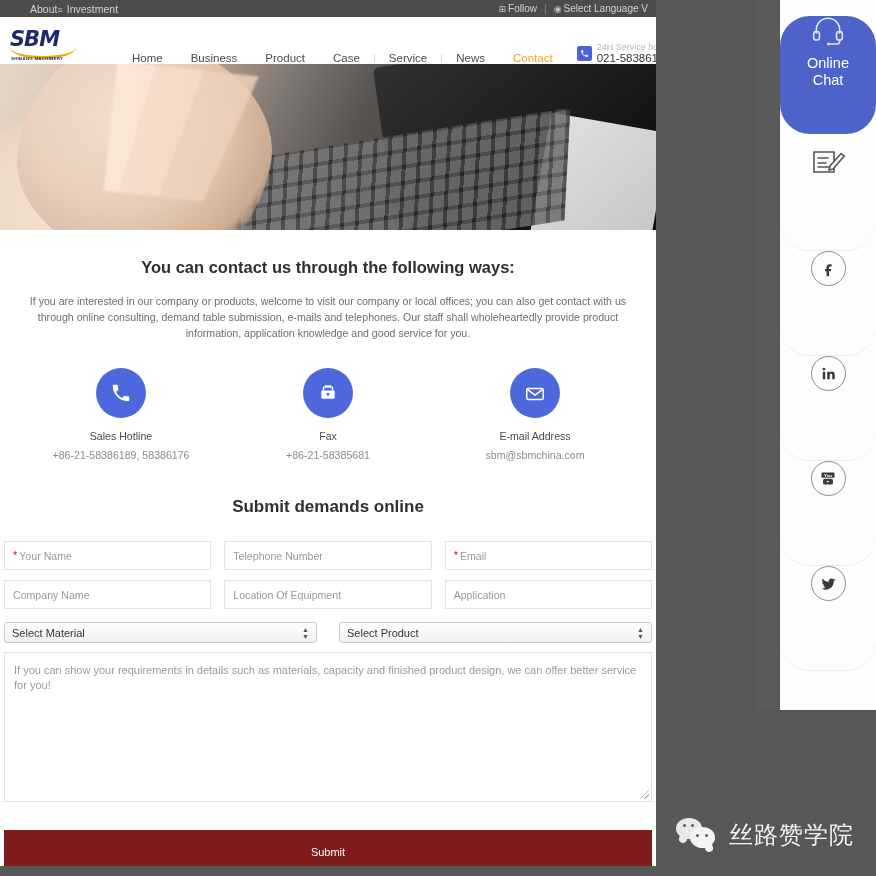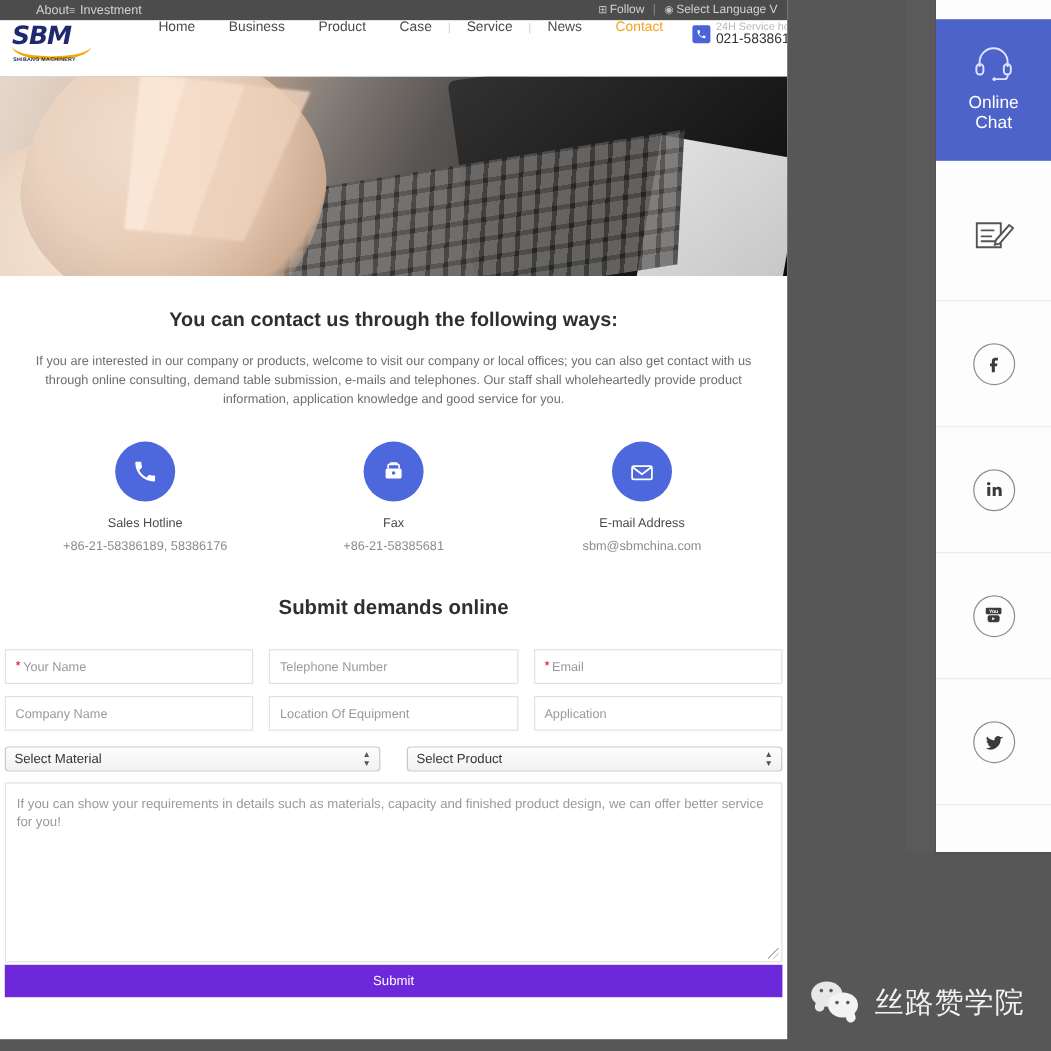--- a/index.html
+++ b/index.html
@@ -24,21 +24,21 @@
     padding:0 8px;box-sizing:border-box;
   }
   .topbar .left{display:flex;align-items:center;gap:2px;padding-left:22px;}
   .topbar .right{margin-left:auto;display:flex;align-items:center;gap:7px;font-size:10px;}
   .tb-link{color:#d2d2d2;text-decoration:none;white-space:nowrap;}
   .tb-sep{color:#8a8a8a;}
   .mini-ico{display:inline-block;font-size:9px;opacity:.85;margin-right:2px;}
 
   
   .header{
-    height:47px;background:#fff;display:flex;align-items:flex-start;
+    height:47px;background:#fff;display:flex;align-items:flex-end;
     box-sizing:border-box;padding:0 6px 0 10px;position:relative;
   }
   .logo{width:66px;height:38px;position:relative;flex:0 0 auto;}
   .logo .sbm{
     font-family:"DejaVu Sans",sans-serif;
     font-weight:bold;font-style:italic;font-size:21px;letter-spacing:-1px;
     color:#1f2a6e;line-height:22px;padding-top:2px;
   }
   .logo .swoosh{
     position:absolute;left:0;top:21px;width:66px;height:9px;
@@ -173,38 +173,39 @@
     padding:10px 9px;box-sizing:border-box;font-size:11px;color:#9a9a9a;
     line-height:15px;position:relative;
   }
   .ta .grip{
     position:absolute;right:2px;bottom:2px;width:9px;height:9px;
     background:
       linear-gradient(135deg,transparent 46%,#b9b9b9 46% 54%,transparent 54%),
       linear-gradient(135deg,transparent 70%,#b9b9b9 70% 78%,transparent 78%);
   }
   .submit{
-    margin:2px 2px 0;height:27px;background:#6d28d9;color:#fff;
+    margin:28px 2px 0;height:44px;background:#7f1d1d;color:#fff;
     display:flex;align-items:center;justify-content:center;
     font-size:11px;
   }
 
   
   .widget{
     position:absolute;left:755px;top:0;width:121px;height:710px;
     background:#5a5a5a;
   }
   .wcol{
     position:absolute;left:25px;top:0;width:96px;height:710px;
     background:#fdfdfd;box-shadow:0 0 0 1px rgba(0,0,0,.06);
   }
   .wcell{
     height:105px;border-bottom:1px solid #ececec;
-    display:flex;flex-direction:column;align-items:center;justify-content:center;
+    display:flex;flex-direction:column;align-items:center;
     box-sizing:border-box;
+    border-radius:30px;
   }
   .wcell.chat{
     background:#4d63c9;color:#fff;height:118px;margin-top:16px;border-bottom:none;
   }
   .wcell.chat .lbl{
     margin-top:5px;font-size:14.5px;line-height:17px;text-align:center;font-weight:500;
   }
   .soc{
     width:33px;height:33px;border:1.4px solid #8c8c8c;border-radius:50%;
     display:flex;align-items:center;justify-content:center;color:#4c4c4c;

